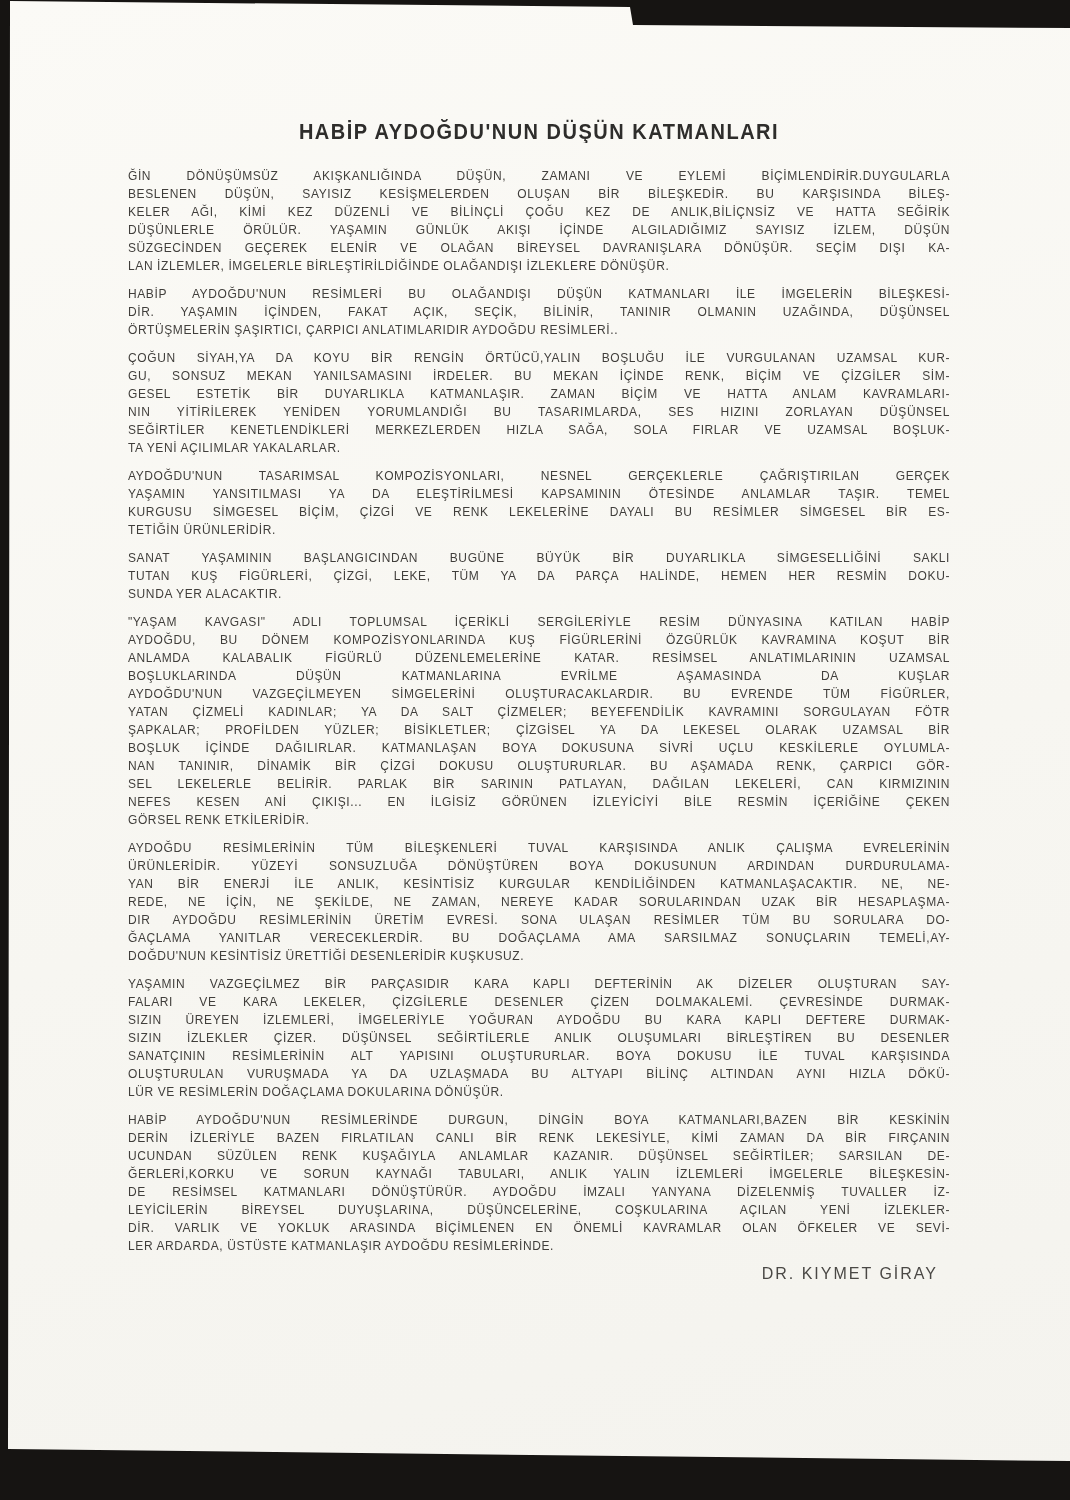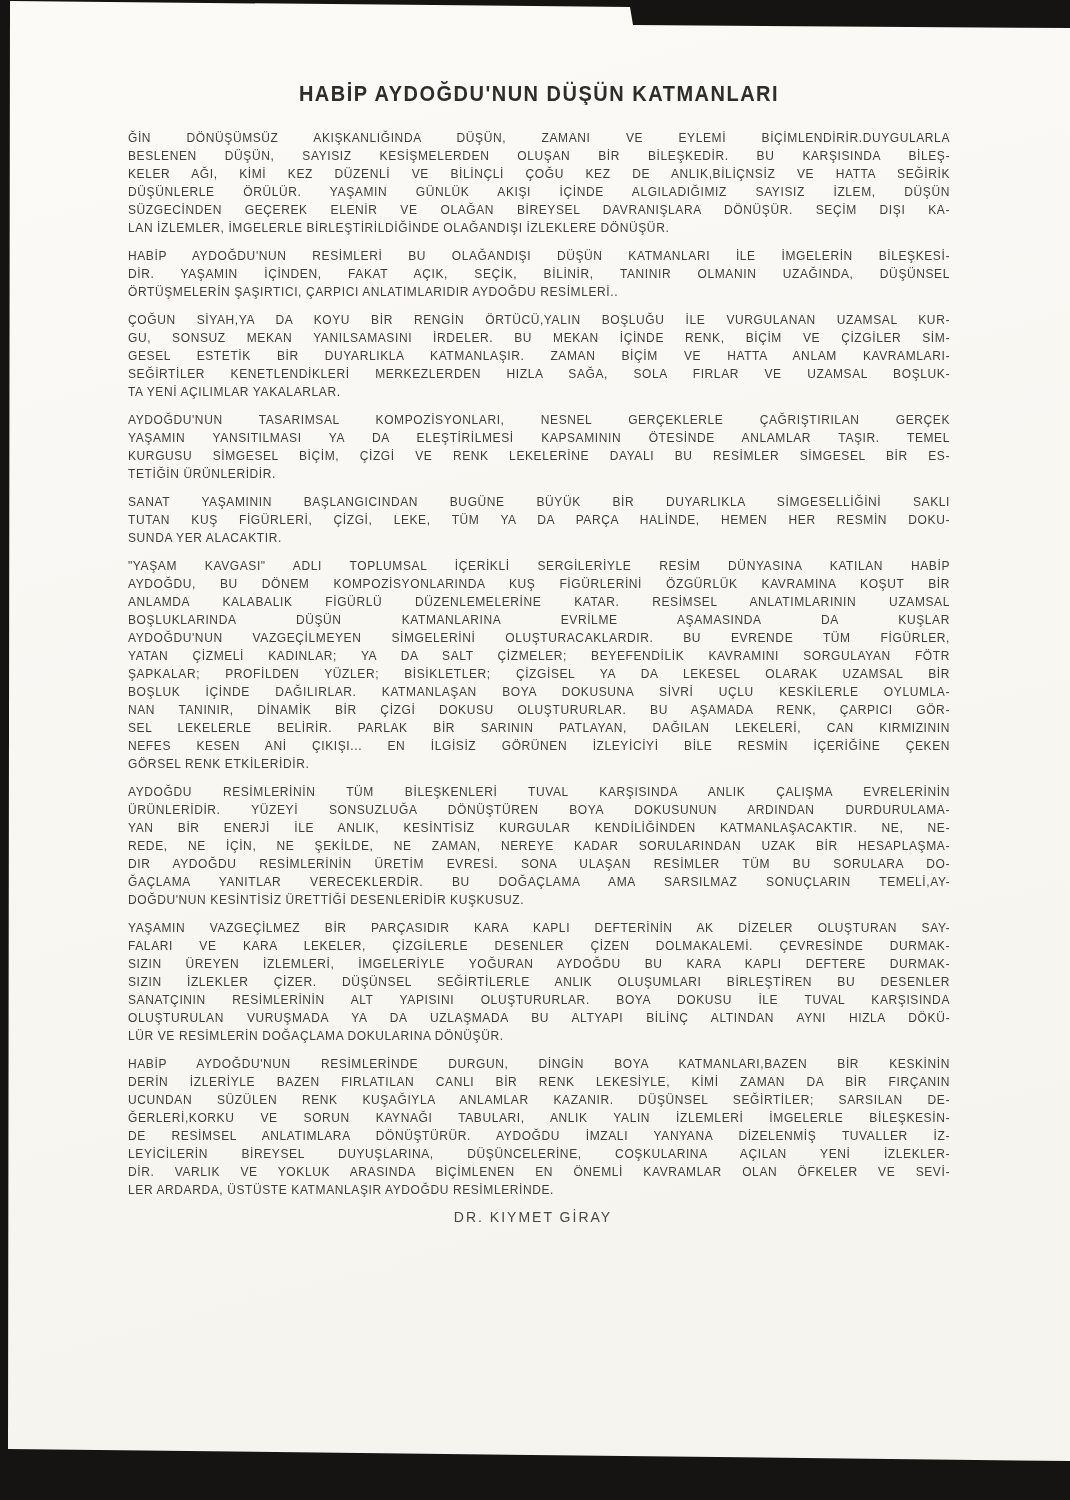--- a/index.html
+++ b/index.html
@@ -21,21 +21,21 @@
     position: absolute;
     inset: 0;
     background: linear-gradient(165deg, #fbfaf6 0%, #f7f6f1 55%, #f4f3ee 100%);
     clip-path: polygon(10px 1px, 630px 7px, 633px 25px, 1070px 28px, 1070px 1461px, 8px 1449px);
   }
   .content {
     position: absolute;
     left: 128px;
     top: 0;
     width: 822px;
-    padding-top: 82px;
+    padding-top: 120px;
   }
   .doc-title {
     text-align: center;
     font-size: 20px;
     font-weight: 700;
     letter-spacing: 1.5px;
     color: #2e2d2b;
     margin: 0 0 24px 0;
     transform: scaleY(1.08);
   }
@@ -48,24 +48,24 @@
     letter-spacing: 0.6px;
     color: #403e3b;
     text-align: justify;
     text-align-last: justify;
     white-space: normal;
   }
   .line.lastline {
     text-align-last: left;
   }
   .signature {
-    text-align: center;
+    text-align: right;
     padding-right: 12px;
     margin-top: 7px;
-    font-size: 14px;
+    font-size: 16px;
     letter-spacing: 2px;
     color: #4a4845;
   }
 </style>
 </head>
 <body>
 
 <div class="scan-bg">
   <div class="page">
     <div class="content">
@@ -81,20 +81,21 @@
           </div>
           <div class="para">
             <div class="line">HABİP AYDOĞDU'NUN RESİMLERİ BU OLAĞANDIŞI DÜŞÜN KATMANLARI İLE İMGELERİN BİLEŞKESİ-</div>
             <div class="line">DİR. YAŞAMIN İÇİNDEN, FAKAT AÇIK, SEÇİK, BİLİNİR, TANINIR OLMANIN UZAĞINDA, DÜŞÜNSEL</div>
             <div class="line lastline">ÖRTÜŞMELERİN ŞAŞIRTICI, ÇARPICI ANLATIMLARIDIR AYDOĞDU RESİMLERİ..</div>
           </div>
           <div class="para">
             <div class="line">ÇOĞUN SİYAH,YA DA KOYU BİR RENGİN ÖRTÜCÜ,YALIN BOŞLUĞU İLE VURGULANAN UZAMSAL KUR-</div>
             <div class="line">GU, SONSUZ MEKAN YANILSAMASINI İRDELER. BU MEKAN İÇİNDE RENK, BİÇİM VE ÇİZGİLER SİM-</div>
             <div class="line">GESEL ESTETİK BİR DUYARLIKLA KATMANLAŞIR. ZAMAN BİÇİM VE HATTA ANLAM KAVRAMLARI-</div>
+            <div class="line">NIN YİTİRİLEREK YENİDEN YORUMLANDIĞI BU TASARIMLARDA, SES HIZINI ZORLAYAN DÜŞÜNSEL</div>
             <div class="line">SEĞİRTİLER KENETLENDİKLERİ MERKEZLERDEN HIZLA SAĞA, SOLA FIRLAR VE UZAMSAL BOŞLUK-</div>
             <div class="line lastline">TA YENİ AÇILIMLAR YAKALARLAR.</div>
           </div>
           <div class="para">
             <div class="line">AYDOĞDU'NUN TASARIMSAL KOMPOZİSYONLARI, NESNEL GERÇEKLERLE ÇAĞRIŞTIRILAN GERÇEK</div>
             <div class="line">YAŞAMIN YANSITILMASI YA DA ELEŞTİRİLMESİ KAPSAMININ ÖTESİNDE ANLAMLAR TAŞIR. TEMEL</div>
             <div class="line">KURGUSU SİMGESEL BİÇİM, ÇİZGİ VE RENK LEKELERİNE DAYALI BU RESİMLER SİMGESEL BİR ES-</div>
             <div class="line lastline">TETİĞİN ÜRÜNLERİDİR.</div>
           </div>
           <div class="para">
@@ -132,21 +133,21 @@
             <div class="line">SIZIN İZLEKLER ÇİZER. DÜŞÜNSEL SEĞİRTİLERLE ANLIK OLUŞUMLARI BİRLEŞTİREN BU DESENLER</div>
             <div class="line">SANATÇININ RESİMLERİNİN ALT YAPISINI OLUŞTURURLAR. BOYA DOKUSU İLE TUVAL KARŞISINDA</div>
             <div class="line">OLUŞTURULAN VURUŞMADA YA DA UZLAŞMADA BU ALTYAPI BİLİNÇ ALTINDAN AYNI HIZLA DÖKÜ-</div>
             <div class="line lastline">LÜR VE RESİMLERİN DOĞAÇLAMA DOKULARINA DÖNÜŞÜR.</div>
           </div>
           <div class="para">
             <div class="line">HABİP AYDOĞDU'NUN RESİMLERİNDE DURGUN, DİNGİN BOYA KATMANLARI,BAZEN BİR KESKİNİN</div>
             <div class="line">DERİN İZLERİYLE BAZEN FIRLATILAN CANLI BİR RENK LEKESİYLE, KİMİ ZAMAN DA BİR FIRÇANIN</div>
             <div class="line">UCUNDAN SÜZÜLEN RENK KUŞAĞIYLA ANLAMLAR KAZANIR. DÜŞÜNSEL SEĞİRTİLER; SARSILAN DE-</div>
             <div class="line">ĞERLERİ,KORKU VE SORUN KAYNAĞI TABULARI, ANLIK YALIN İZLEMLERİ İMGELERLE BİLEŞKESİN-</div>
-            <div class="line">DE RESİMSEL ANLATIMLARA DÖNÜŞTÜRÜR. AYDOĞDU İMZALI YANYANA DİZELENMİŞ TUVALLER İZ-</div>
+            <div class="line">DE RESİMSEL KATMANLARI DÖNÜŞTÜRÜR. AYDOĞDU İMZALI YANYANA DİZELENMİŞ TUVALLER İZ-</div>
             <div class="line">LEYİCİLERİN BİREYSEL DUYUŞLARINA, DÜŞÜNCELERİNE, COŞKULARINA AÇILAN YENİ İZLEKLER-</div>
             <div class="line">DİR. VARLIK VE YOKLUK ARASINDA BİÇİMLENEN EN ÖNEMLİ KAVRAMLAR OLAN ÖFKELER VE SEVİ-</div>
             <div class="line lastline">LER ARDARDA, ÜSTÜSTE KATMANLAŞIR AYDOĞDU RESİMLERİNDE.</div>
           </div>
         </div>
       <div class="signature">DR. KIYMET GİRAY</div>
     </div>
   </div>
 </div>
 

